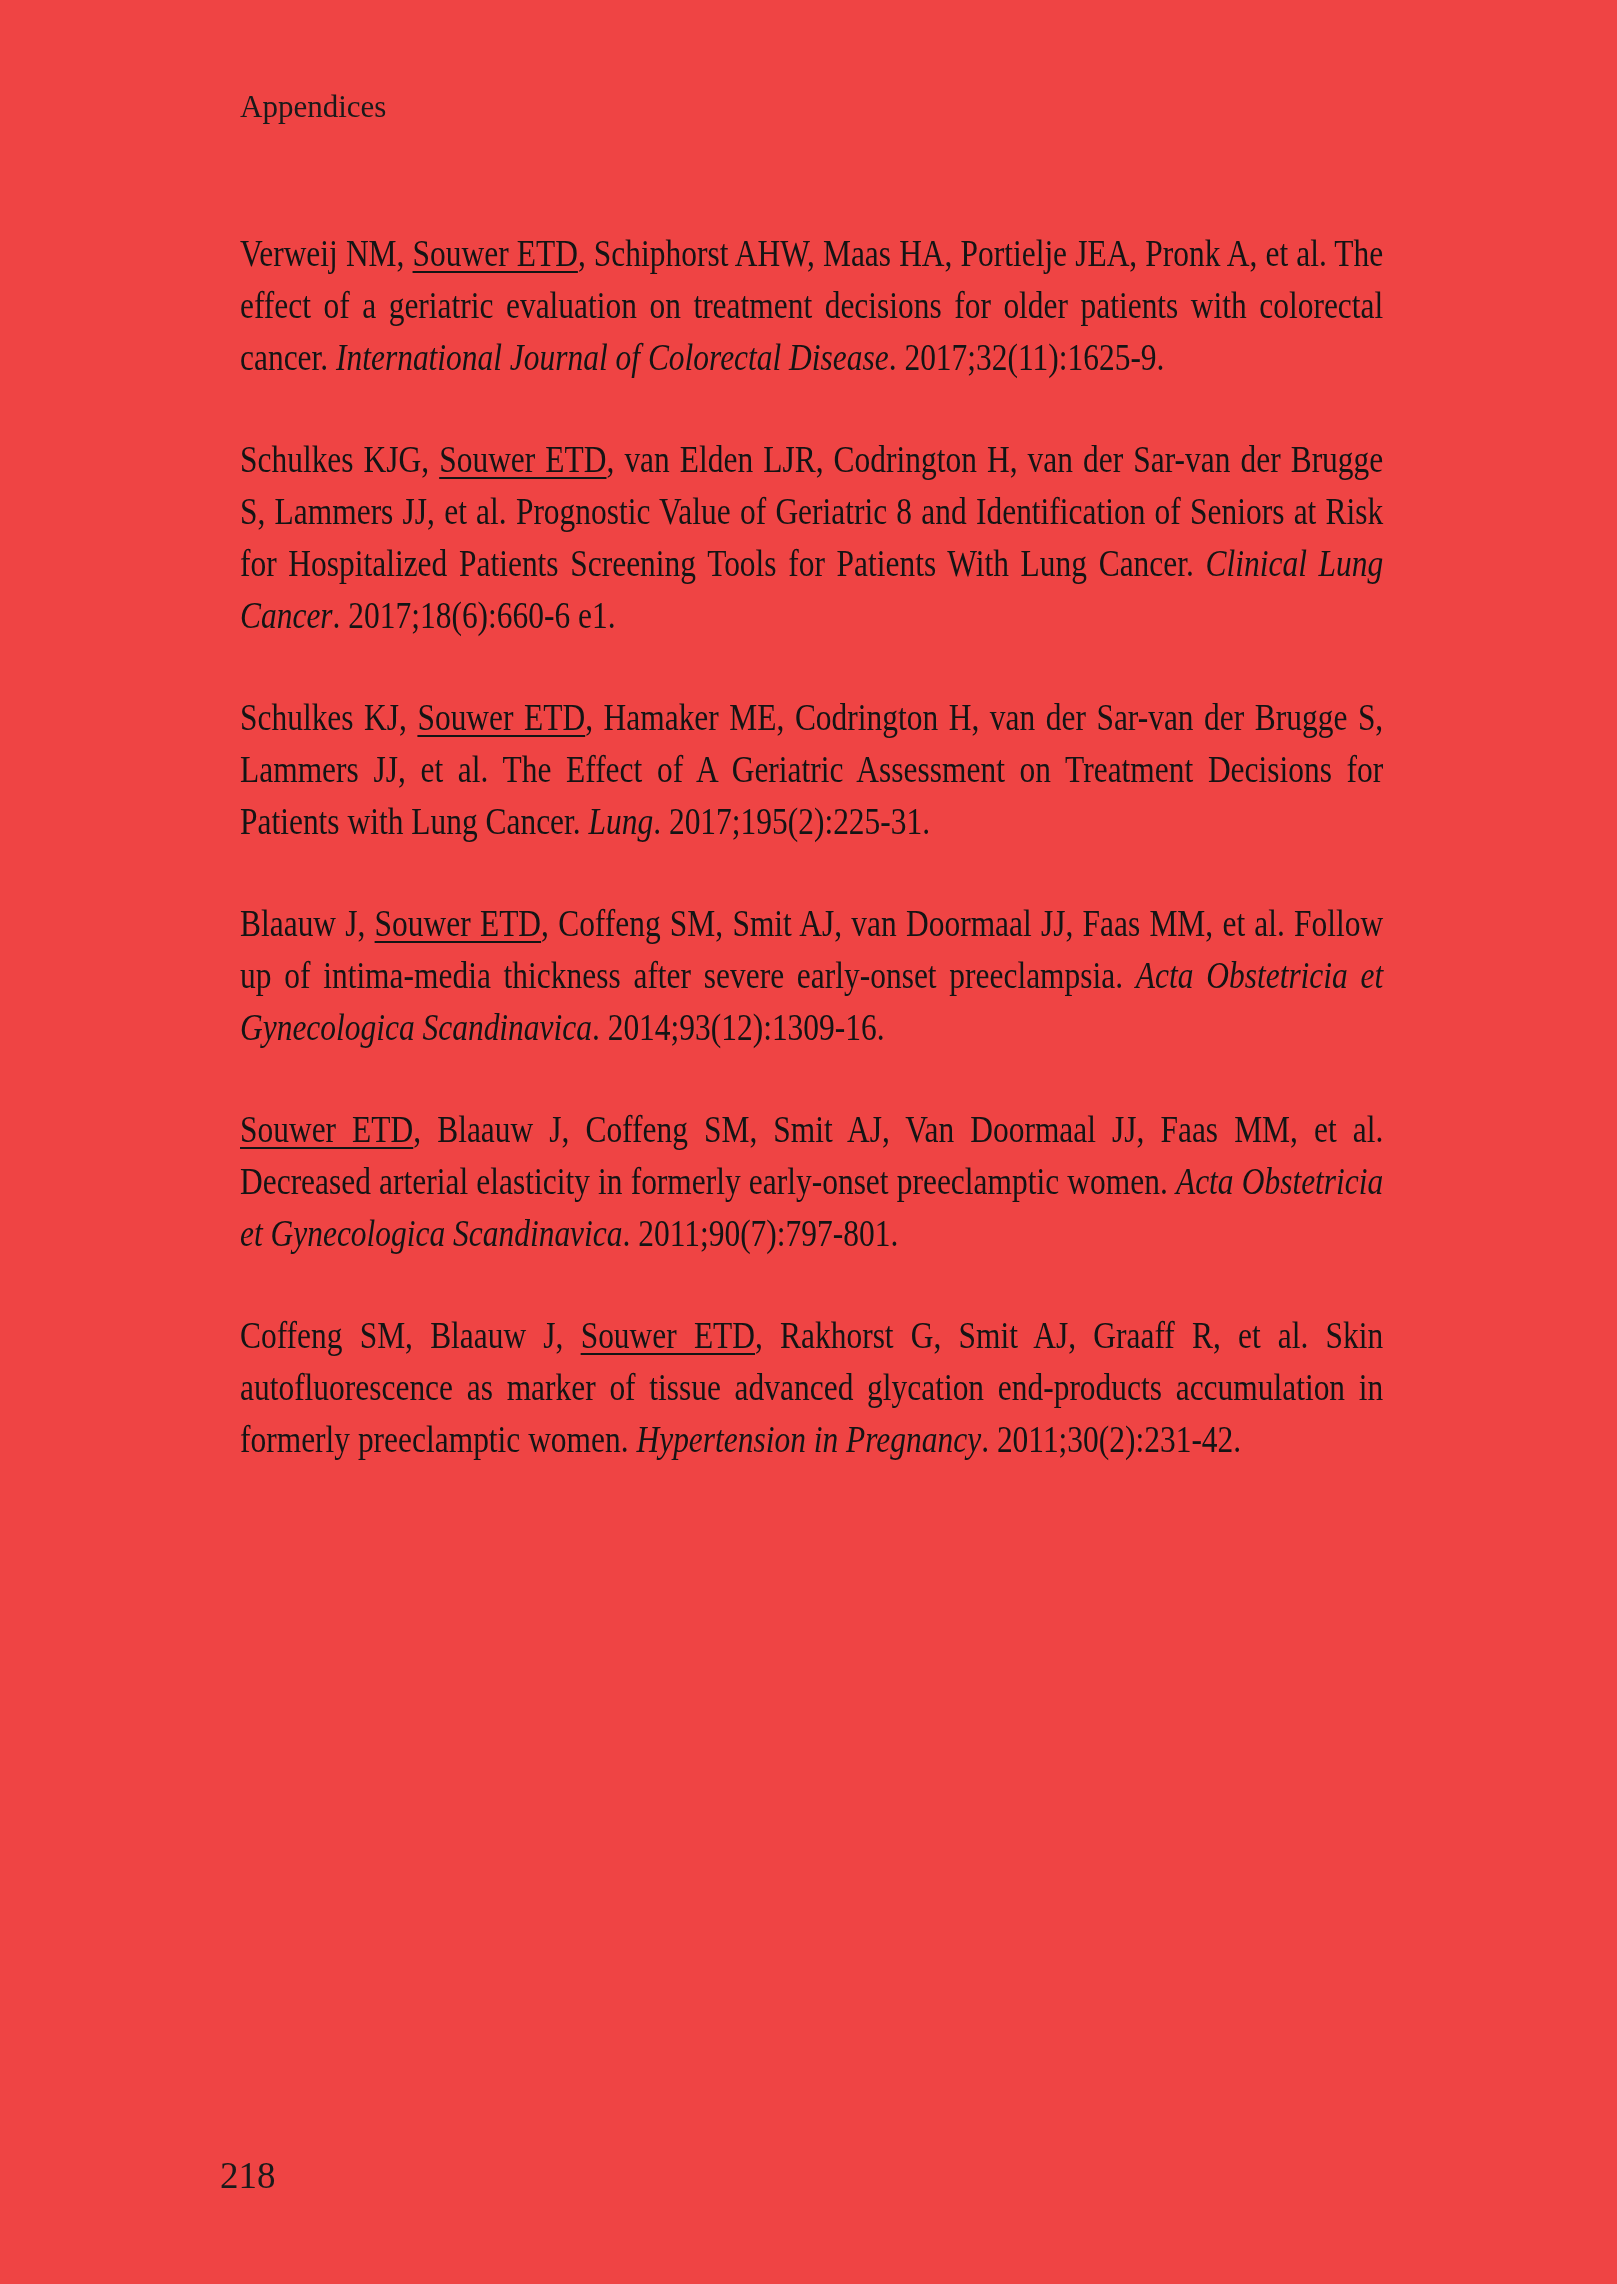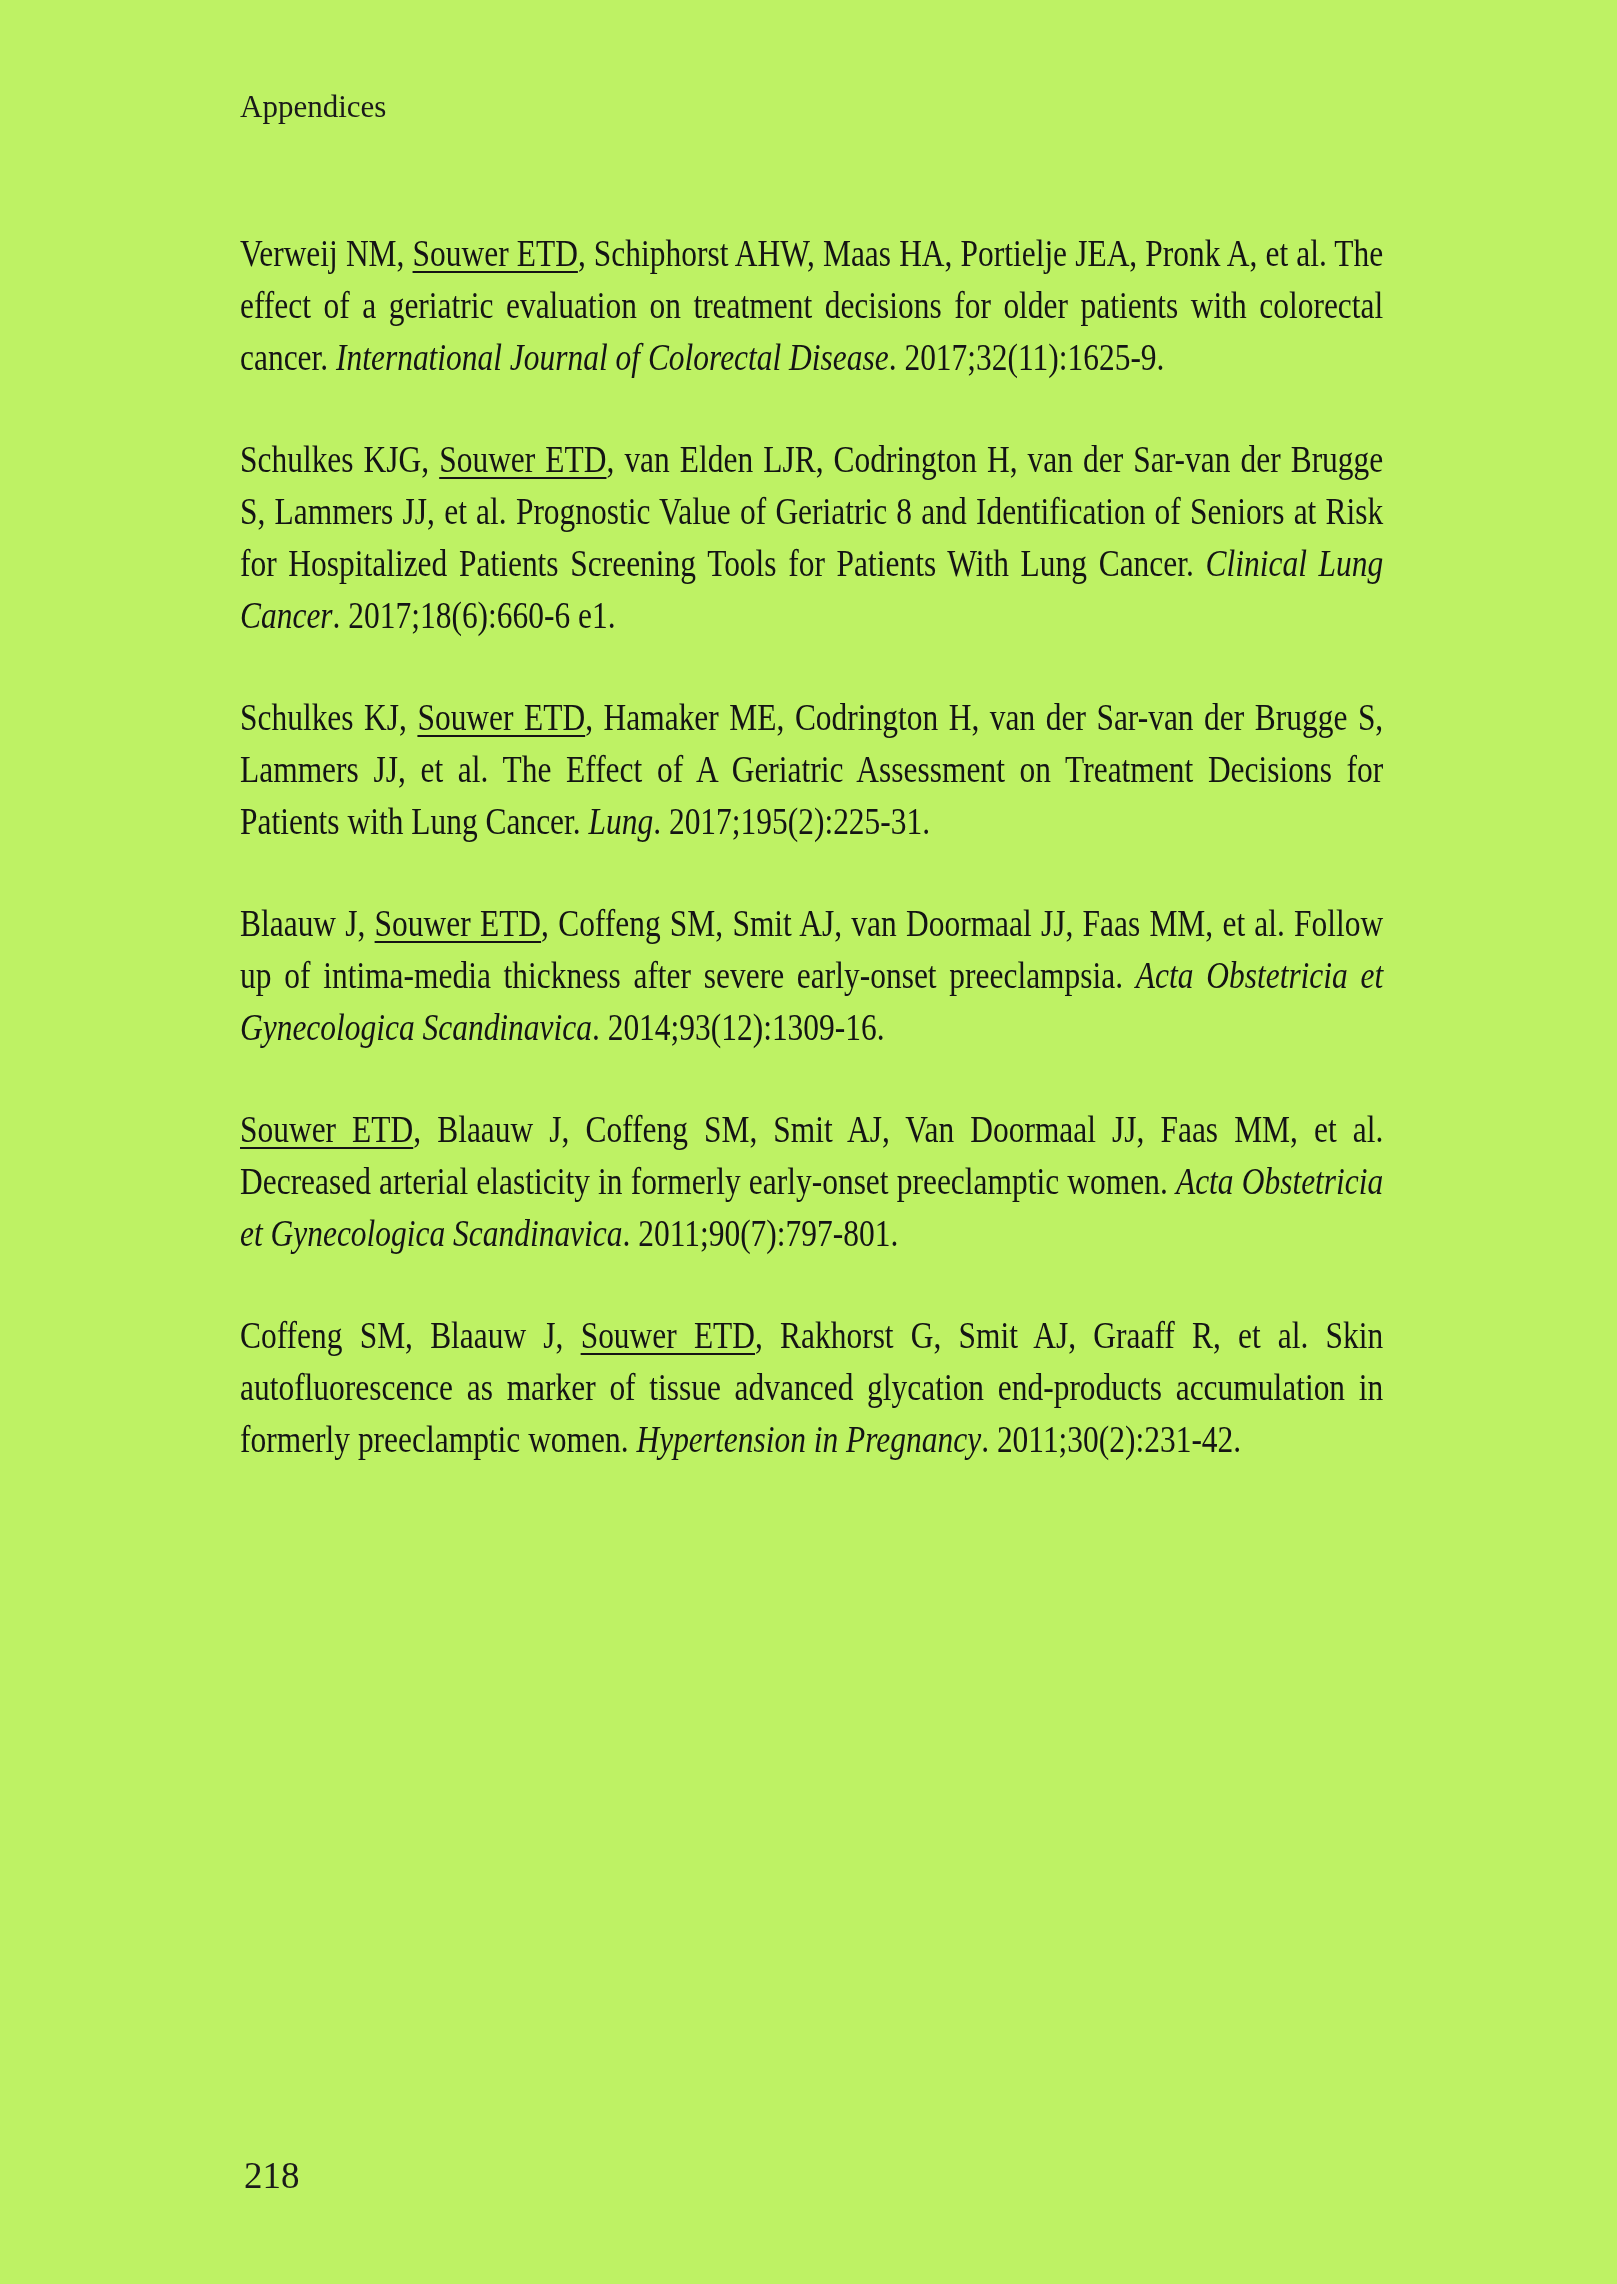--- a/index.html
+++ b/index.html
@@ -1,21 +1,21 @@
 <!DOCTYPE html>
 <html style="font-size:12px"><head>
 <meta charset="utf-8">
 <style>
   * { margin: 0; padding: 0; box-sizing: border-box; }
   html, body { background: #ffffff; }
   .page {
     position: relative;
     width: 1618px;
     height: 2284px;
-    background: #bef264;
+    background: #ef4444;
     font-family: "Liberation Serif", "DejaVu Serif", serif;
     color: #141414;
     overflow: hidden;
   }
   .appendices-header {
     position: absolute;
     left: 240px;
     top: 88px;
     font-size: 31px;
     line-height: 1.2;
@@ -38,21 +38,21 @@
     color: #141414;
   }
   .refs p span.u {
     text-decoration: underline;
     text-decoration-thickness: 2.3px;
     text-underline-offset: 4.6px;
   }
   .refs p span.i { font-style: italic; }
   .page-number {
     position: absolute;
-    left: 244px;
+    left: 220px;
     top: 2157px;
     font-size: 37px;
     line-height: 1;
     color: #1a1a1a;
   }
 </style>
 </head>
 <body>
 
 <div class="page">

